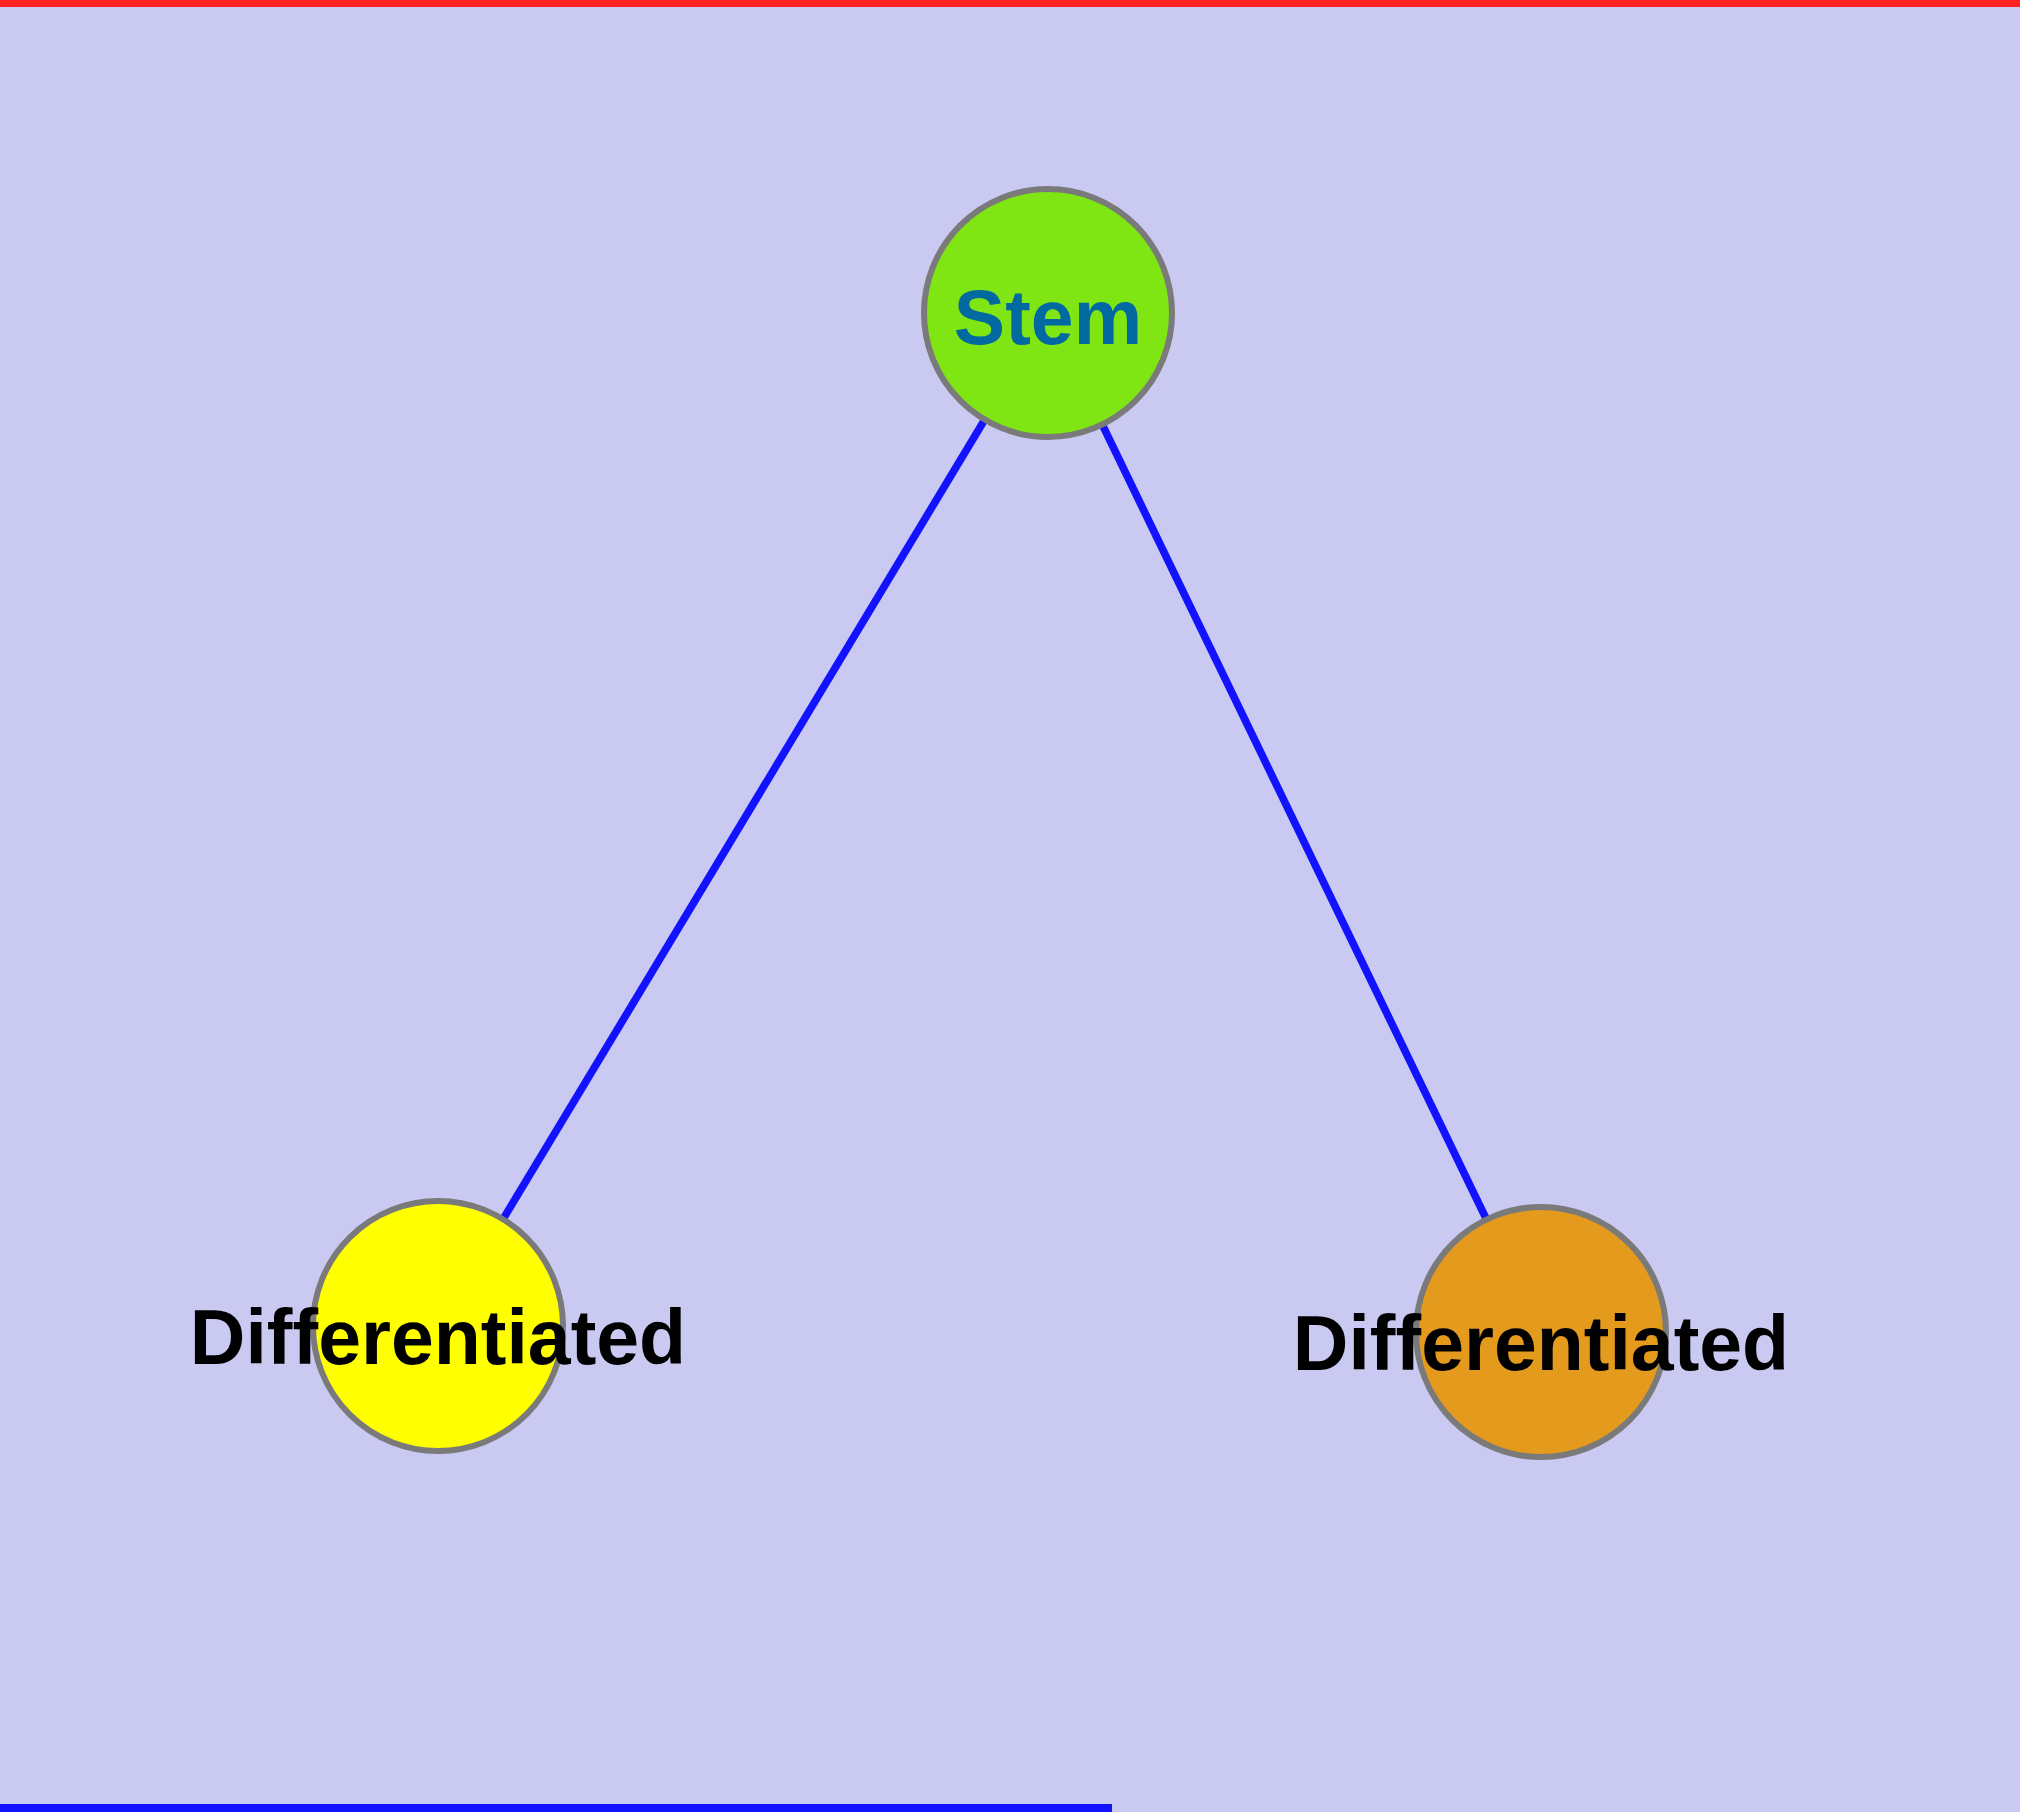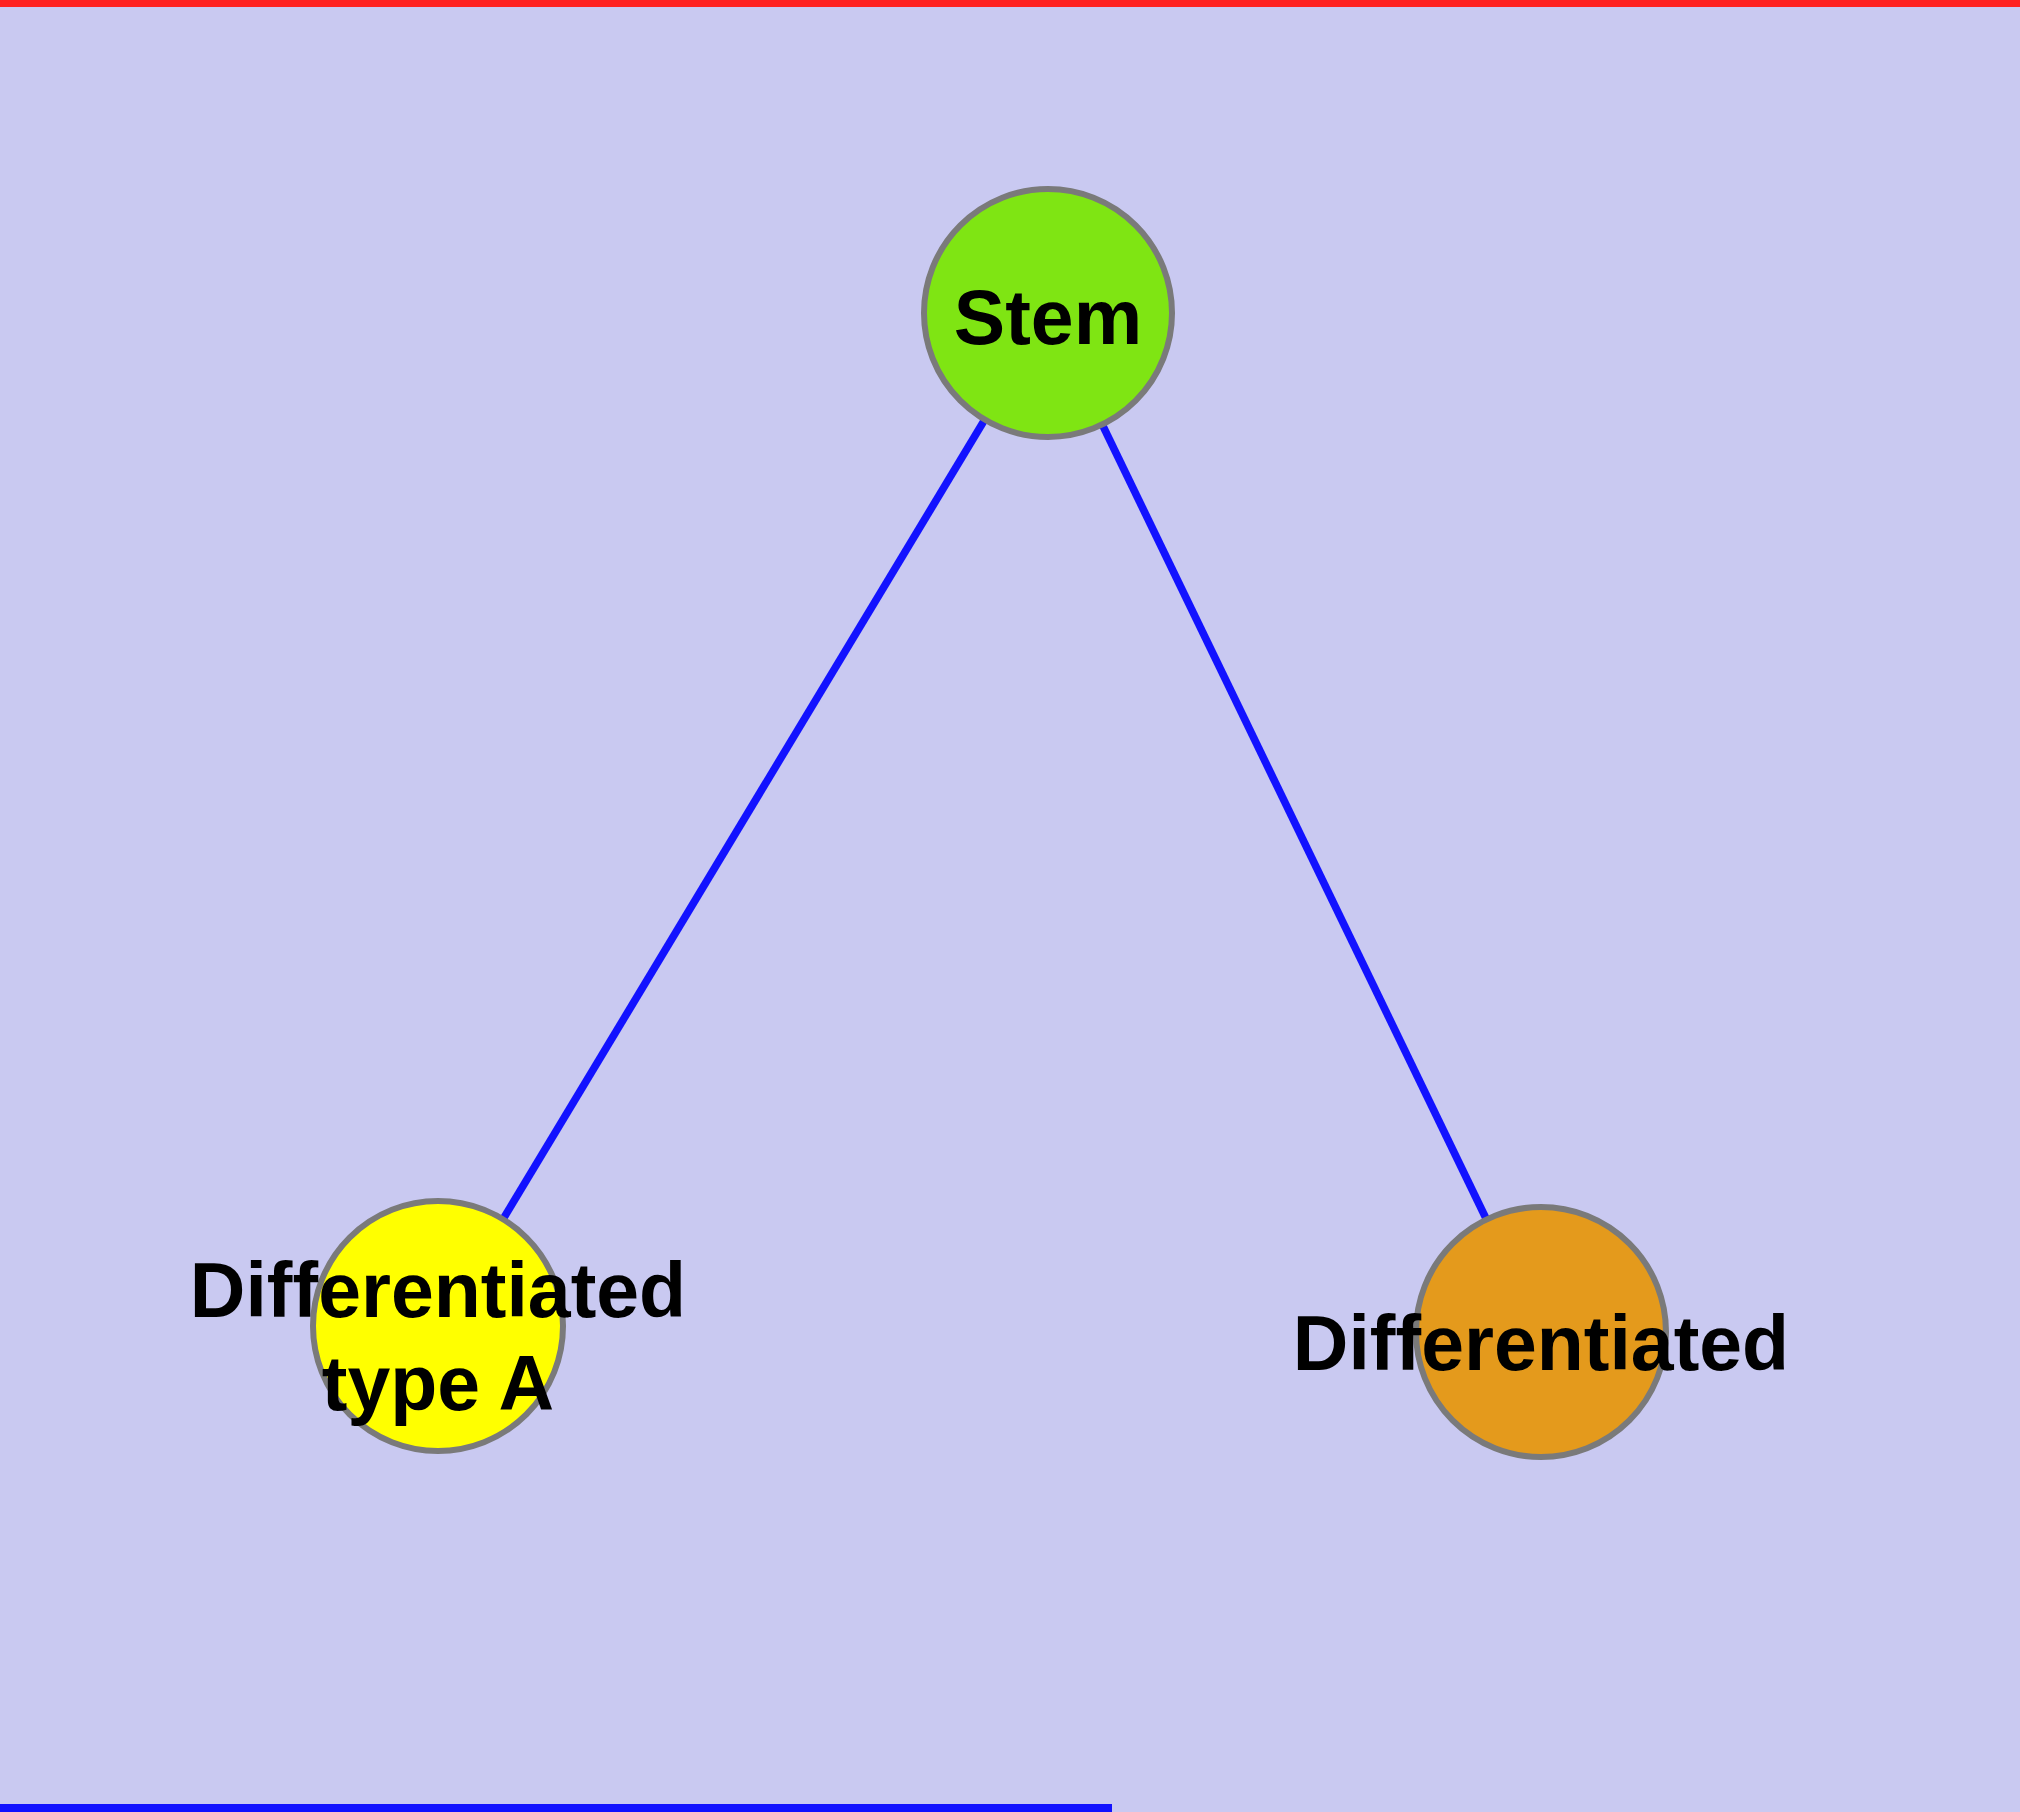--- a/index.html
+++ b/index.html
@@ -63,27 +63,26 @@
 
   <svg id="edges-layer" viewBox="0 0 2384 2138">
       <line x1="1237" y1="370" x2="517" y2="1565" stroke="#1212FF" stroke-width="9"></line>
       <line x1="1237" y1="370" x2="1818" y2="1572" stroke="#1212FF" stroke-width="9"></line>
     </svg>
 
   <div class="node-circle" style="left: 921px; top: 186px; width: 254px; height: 254px; background: rgb(127, 229, 19); border-color: rgb(122, 122, 122); border-width: 6px;"></div>
   <div class="node-circle" style="left: 310px; top: 1198px; width: 256px; height: 256px; background: rgb(255, 255, 0); border-color: rgb(122, 122, 122); border-width: 6px;"></div>
   <div class="node-circle" style="left: 1413px; top: 1204px; width: 256px; height: 256px; background: rgb(228, 154, 28); border-color: rgb(122, 122, 122); border-width: 6px;"></div>
 
-  <div class="node-label" style="left: 1048px; top: 317px; color: #000000;">
+  <div class="node-label" style="left: 1048px; top: 317px; color: #0369a1;">
     <span>Stem</span>
   </div>
 
   <div class="node-label" style="left: 438px; top: 1337px; color: rgb(0, 0, 0);">
     <span>Differentiated</span>
-    <span>type A</span>
   </div>
 
   <div class="node-label" style="left: 1541px; top: 1343px; color: rgb(0, 0, 0);">
     <span>Differentiated</span>
   </div>
 
   <div id="bottom-progress-bar" style="background: rgb(18, 18, 255);"></div>
 
 </div>
 

